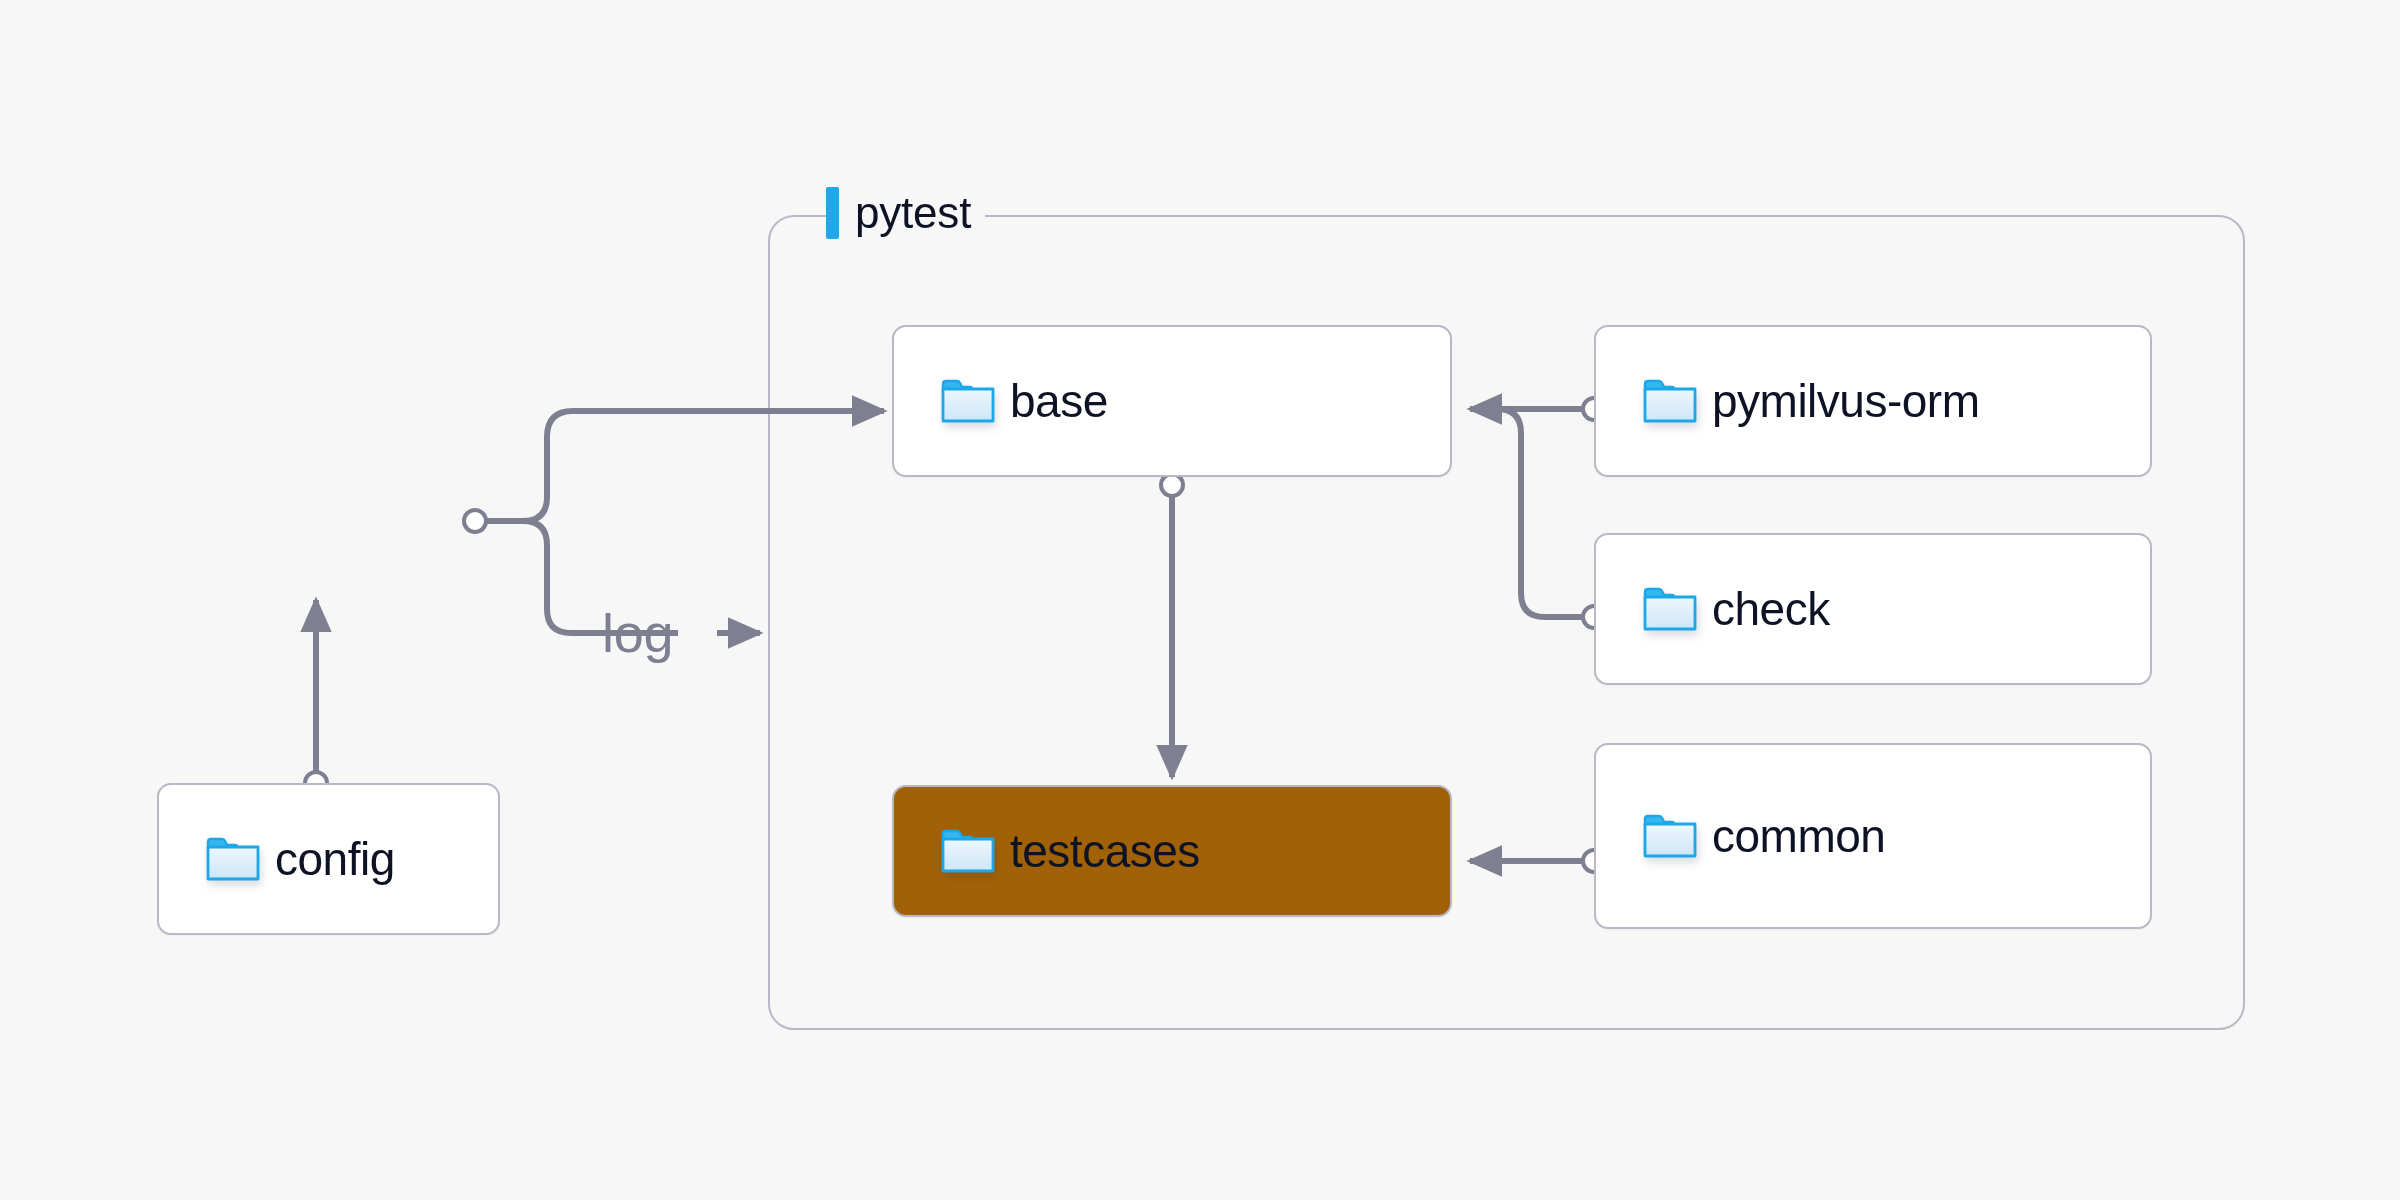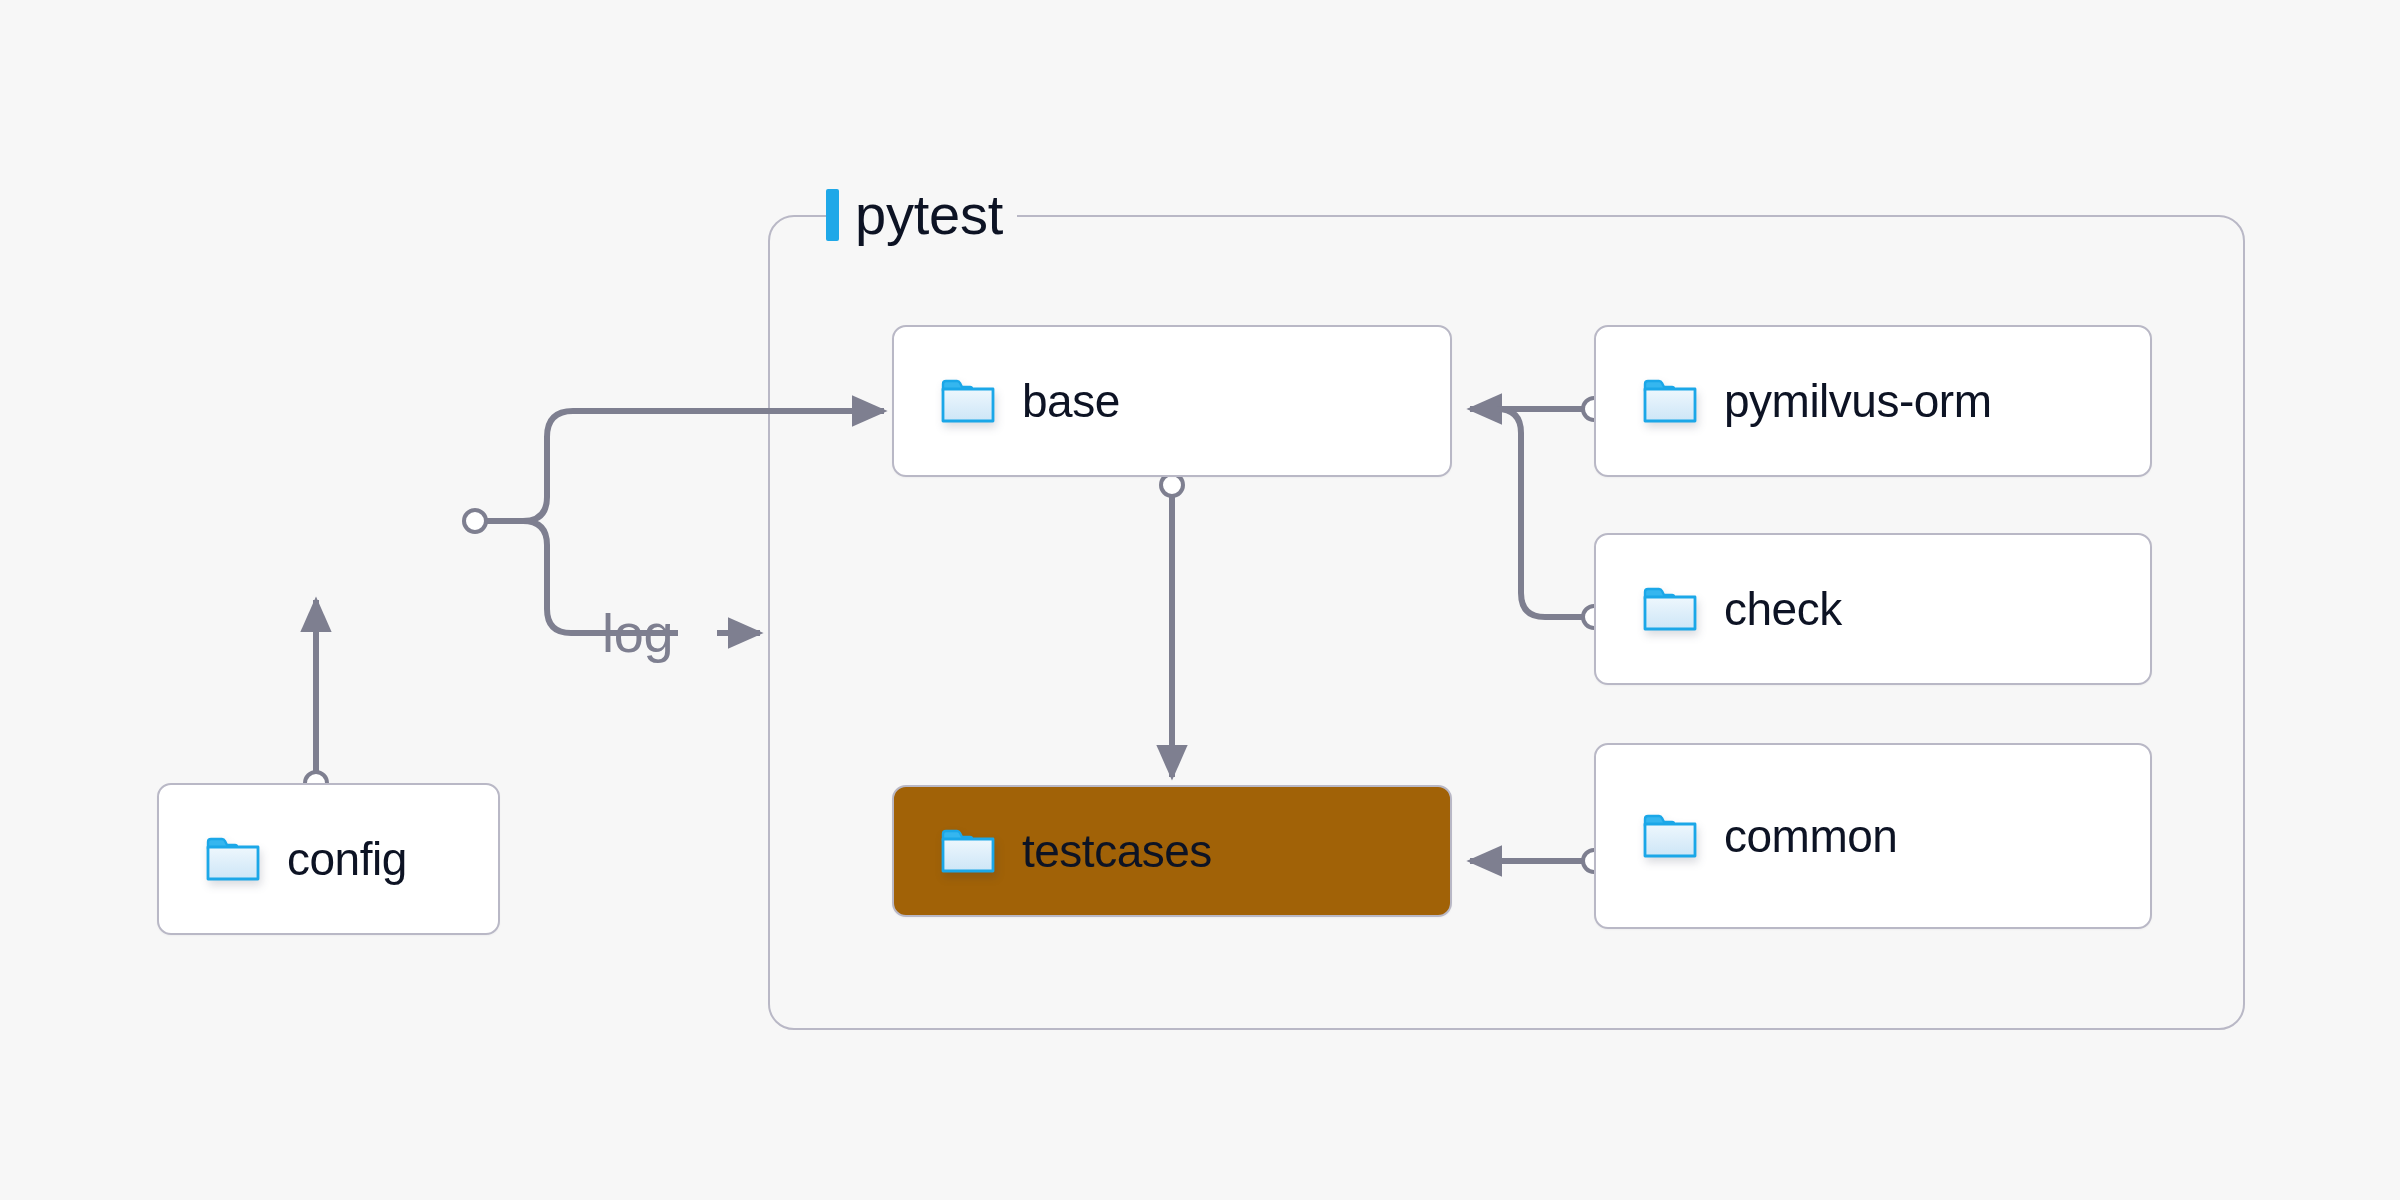--- a/index.html
+++ b/index.html
@@ -45,41 +45,41 @@
   }
   .group-label .bar {
     display: block;
     width: 13px;
     height: 52px;
     border-radius: 2px;
     background: #1fa8e8;
     flex: 0 0 auto;
   }
   .group-label .gtext {
-    font-size: 56px;
+    font-size: 44px;
     line-height: 1;
     color: #121a2e;
     letter-spacing: -0.2px;
   }
 
   
   .node {
     position: absolute;
     box-sizing: border-box;
     background: #ffffff;
     border: 2.5px solid #b9b8c6;
     border-radius: 14px;
     display: flex;
     align-items: center;
     box-shadow: 0 1px 2px rgba(20,22,40,0.04);
   }
   .node-inner {
     display: flex;
     align-items: center;
-    gap: 26px;
+    gap: 14px;
     padding-left: 46px;
   }
   .folder {
     flex: 0 0 auto;
     width: 56px;
     height: 46px;
     position: relative;
     filter: drop-shadow(2px 5px 4px rgba(30,40,70,0.16));
   }
   .node-label {

